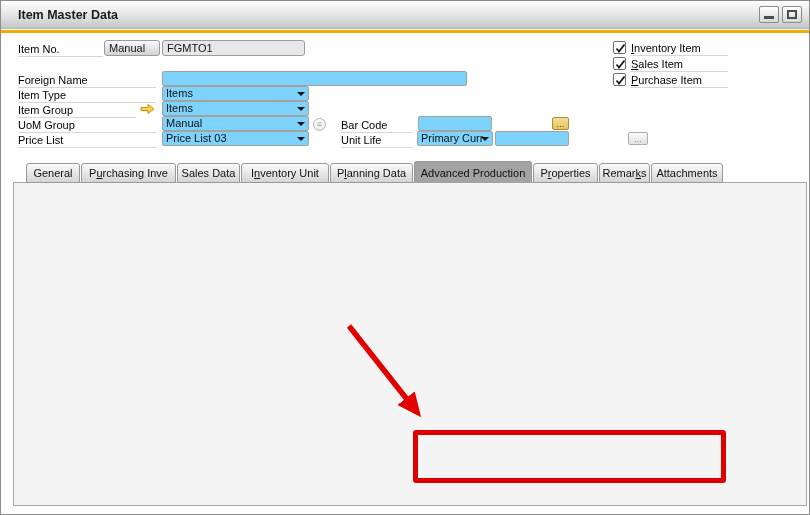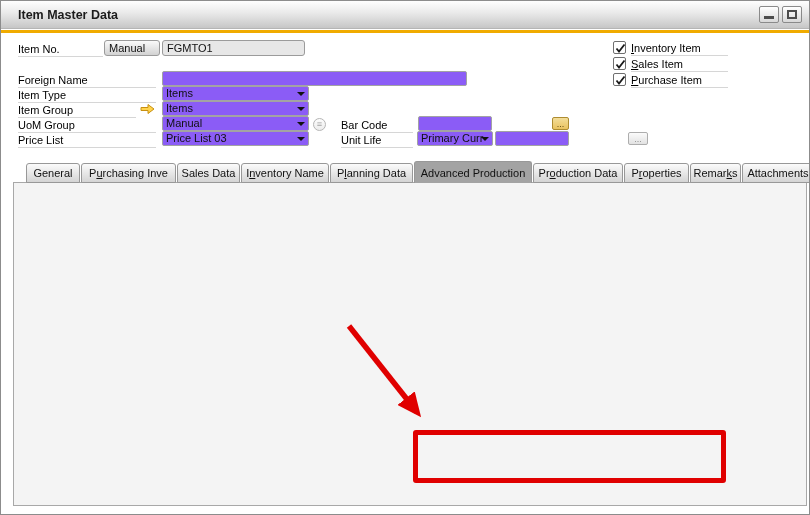--- a/index.html
+++ b/index.html
@@ -21,21 +21,21 @@
   }
   .winbtn.min{right:30px;}
   .winbtn.max{right:7px;}
   .glyph-min{position:absolute;left:4px;bottom:3px;width:10px;height:3px;background:#4c4c4c;}
   .glyph-max{position:absolute;left:4px;top:3px;width:10px;height:9px;border:2px solid #4c4c4c;}
   .goldline{position:absolute;left:0;top:29px;right:0;height:3px;background:#F0AB00;}
 
   .lbl{position:absolute;height:14px;border-bottom:1px solid #d6d6d6;white-space:nowrap;color:#000;}
   .sect{position:absolute;font-weight:bold;white-space:nowrap;}
   .input,.combo{
-    position:absolute;height:15px;background:#8b5cf6;border:1px solid #a3a3a3;border-radius:2px;
+    position:absolute;height:15px;background:#7dd3fc;border:1px solid #a3a3a3;border-radius:2px;
     padding:0 3px;line-height:13px;white-space:nowrap;overflow:hidden;font-size:11px;
   }
   .combo{padding-right:14px;}
   .combo::after{
     content:"";position:absolute;right:3px;top:5px;width:0;height:0;
     border-left:4px solid transparent;border-right:4px solid transparent;border-top:4px solid #111;
   }
   .combo.hl{background:#F7E8A9;}
   .seriesbtn{
     position:absolute;height:16px;background:linear-gradient(#fafafa,#d2d2d2);
@@ -157,36 +157,31 @@
         <span>rchasing Inve</span>
       </div>
     <div class="tab" style="width:63px" data-active="false">
         <span>Sales Data</span>
         <span class="u"></span>
         <span></span>
       </div>
     <div class="tab" style="width:88px" data-active="false">
         <span>I</span>
         <span class="u">n</span>
-        <span>ventory Name</span>
+        <span>ventory Unit</span>
       </div>
     <div class="tab" style="width:83px" data-active="false">
         <span>P</span>
         <span class="u">l</span>
         <span>anning Data</span>
       </div>
     <div class="tab" style="width:118px" data-active="true">
         <span>Advanced Production</span>
         <span class="u"></span>
         <span></span>
-      </div>
-    <div class="tab" style="width:90px" data-active="false">
-        <span>Pr</span>
-        <span class="u">o</span>
-        <span>duction Data</span>
       </div>
     <div class="tab" style="width:65px" data-active="false">
         <span>P</span>
         <span class="u">r</span>
         <span>operties</span>
       </div>
     <div class="tab" style="width:51px" data-active="false">
         <span>Remar</span>
         <span class="u">k</span>
         <span>s</span>

